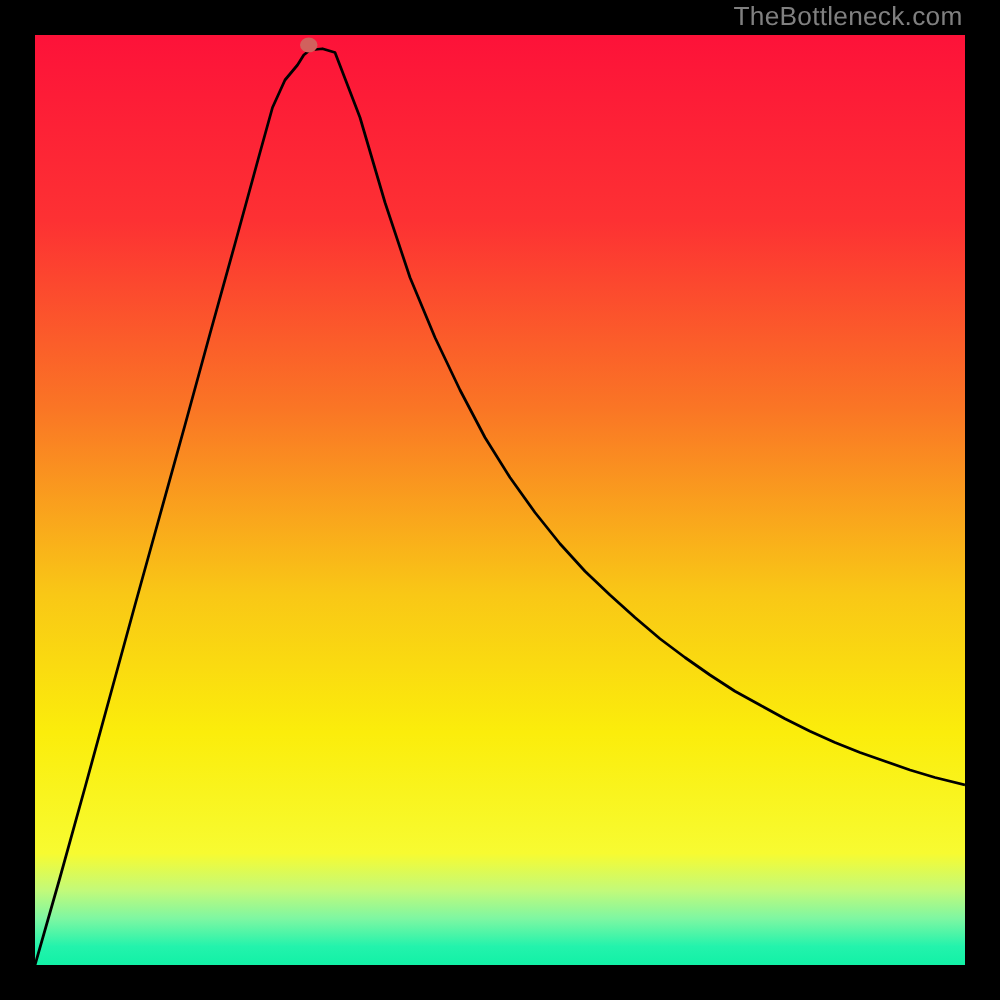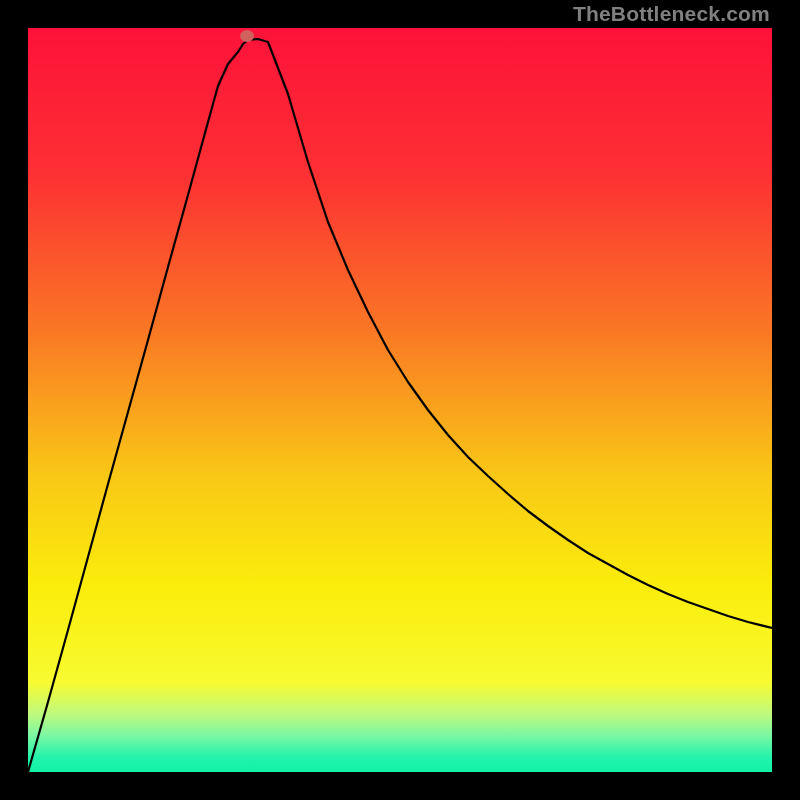--- a/index.html
+++ b/index.html
@@ -26,21 +26,21 @@
     height: 744px;
     overflow: hidden;
   }
   .watermark {
     position: absolute;
     top: 2px;
     right: 30px;
     font-family: Arial, Helvetica, sans-serif;
     font-size: 21px;
     color: #808080;
-    font-weight: 700;
+    font-weight: 400;
     letter-spacing: 0.2px;
   }
   svg { display: block; }
 </style>
 </head>
 <body>
 
 <div class="frame">
   <div class="watermark">TheBottleneck.com</div>
   <div class="plot-area">

